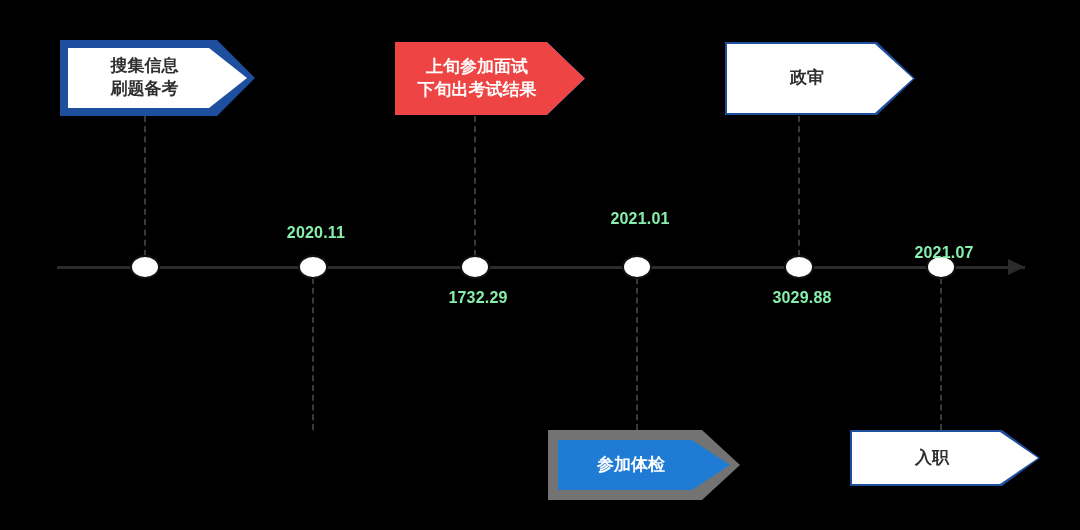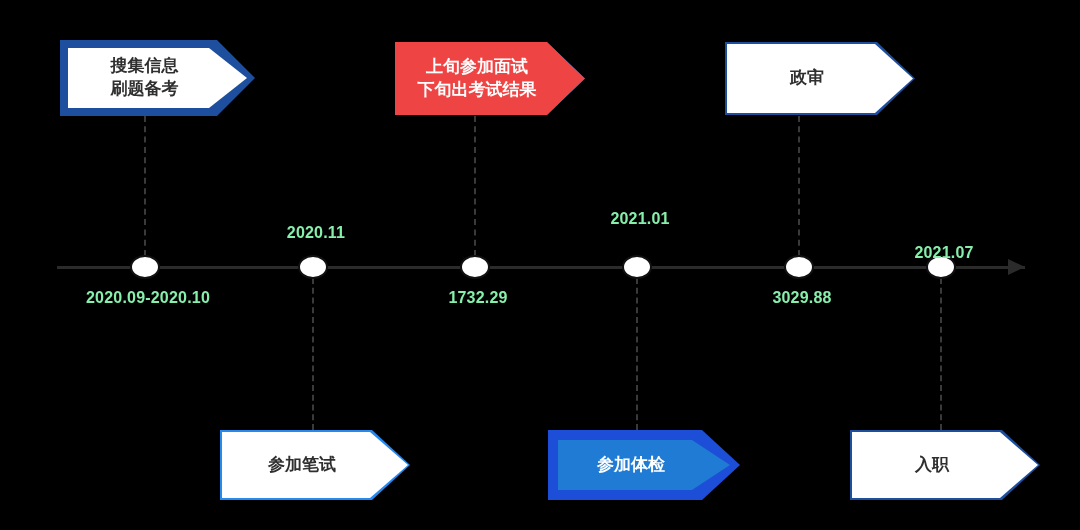--- a/index.html
+++ b/index.html
@@ -119,21 +119,20 @@
   <div class="connector" style="left:637px; top:278px; height:152px;"></div>
   <div class="connector" style="left:941px; top:278px; height:152px;"></div>
 
   <div class="dot" style="left:145px; top:267px;"></div>
   <div class="dot" style="left:313px; top:267px;"></div>
   <div class="dot" style="left:475px; top:267px;"></div>
   <div class="dot" style="left:637px; top:267px;"></div>
   <div class="dot" style="left:799px; top:267px;"></div>
   <div class="dot" style="left:941px; top:267px;"></div>
 
-  <div class="date-label" style="left:148px; top:289px;">2020.09-2020.10</div>
   <div class="date-label" style="left:478px; top:289px;">1732.29</div>
   <div class="date-label" style="left:802px; top:289px;">3029.88</div>
 
   <div class="date-label" style="left:316px; top:224px;">2020.11</div>
   <div class="date-label" style="left:640px; top:210px;">2021.01</div>
   <div class="date-label" style="left:944px; top:224px;margin-top:20px;">2021.07</div>
 
   <div class="chevron outlined" style="left:60px; top:40px; width:195px; height:76px; background:#1d4f9e; padding:8px;">
     <div class="inner">
       <span class="label">搜集信息
@@ -147,31 +146,26 @@
 下旬出考试结果</span>
     </div>
   </div>
 
   <div class="chevron outlined" style="left:725px; top:42px; width:190px; height:73px; background:#1d4f9e; padding:2px;">
     <div class="inner">
       <span class="label">政审</span>
     </div>
   </div>
 
-  <div class="chevron outlined" style="left:220px; top:430px; width:190px; height:70px; background:#2589f0; padding:2px;">
-    <div class="inner">
-      <span class="label">参加笔试</span>
-    </div>
-  </div>
 
-  <div class="chevron filled" style="left:548px; top:430px; width:192px; height:70px; background:#1d4ed8; padding:10px;">
+  <div class="chevron filled" style="left:548px; top:430px; width:192px; height:70px; background:#737373; padding:10px;">
     <div class="inner" style="background:#1f7bd4;">
       <span class="label">参加体检</span>
     </div>
   </div>
 
-  <div class="chevron outlined" style="left:850px; top:430px; width:190px; height:70px; background:#1d4f9e; padding:2px;">
+  <div class="chevron outlined" style="left:850px; top:430px; width:190px; height:56px; background:#1d4f9e; padding:2px;">
     <div class="inner">
       <span class="label">入职</span>
     </div>
   </div>
 
 </div>
 
 </body></html>

